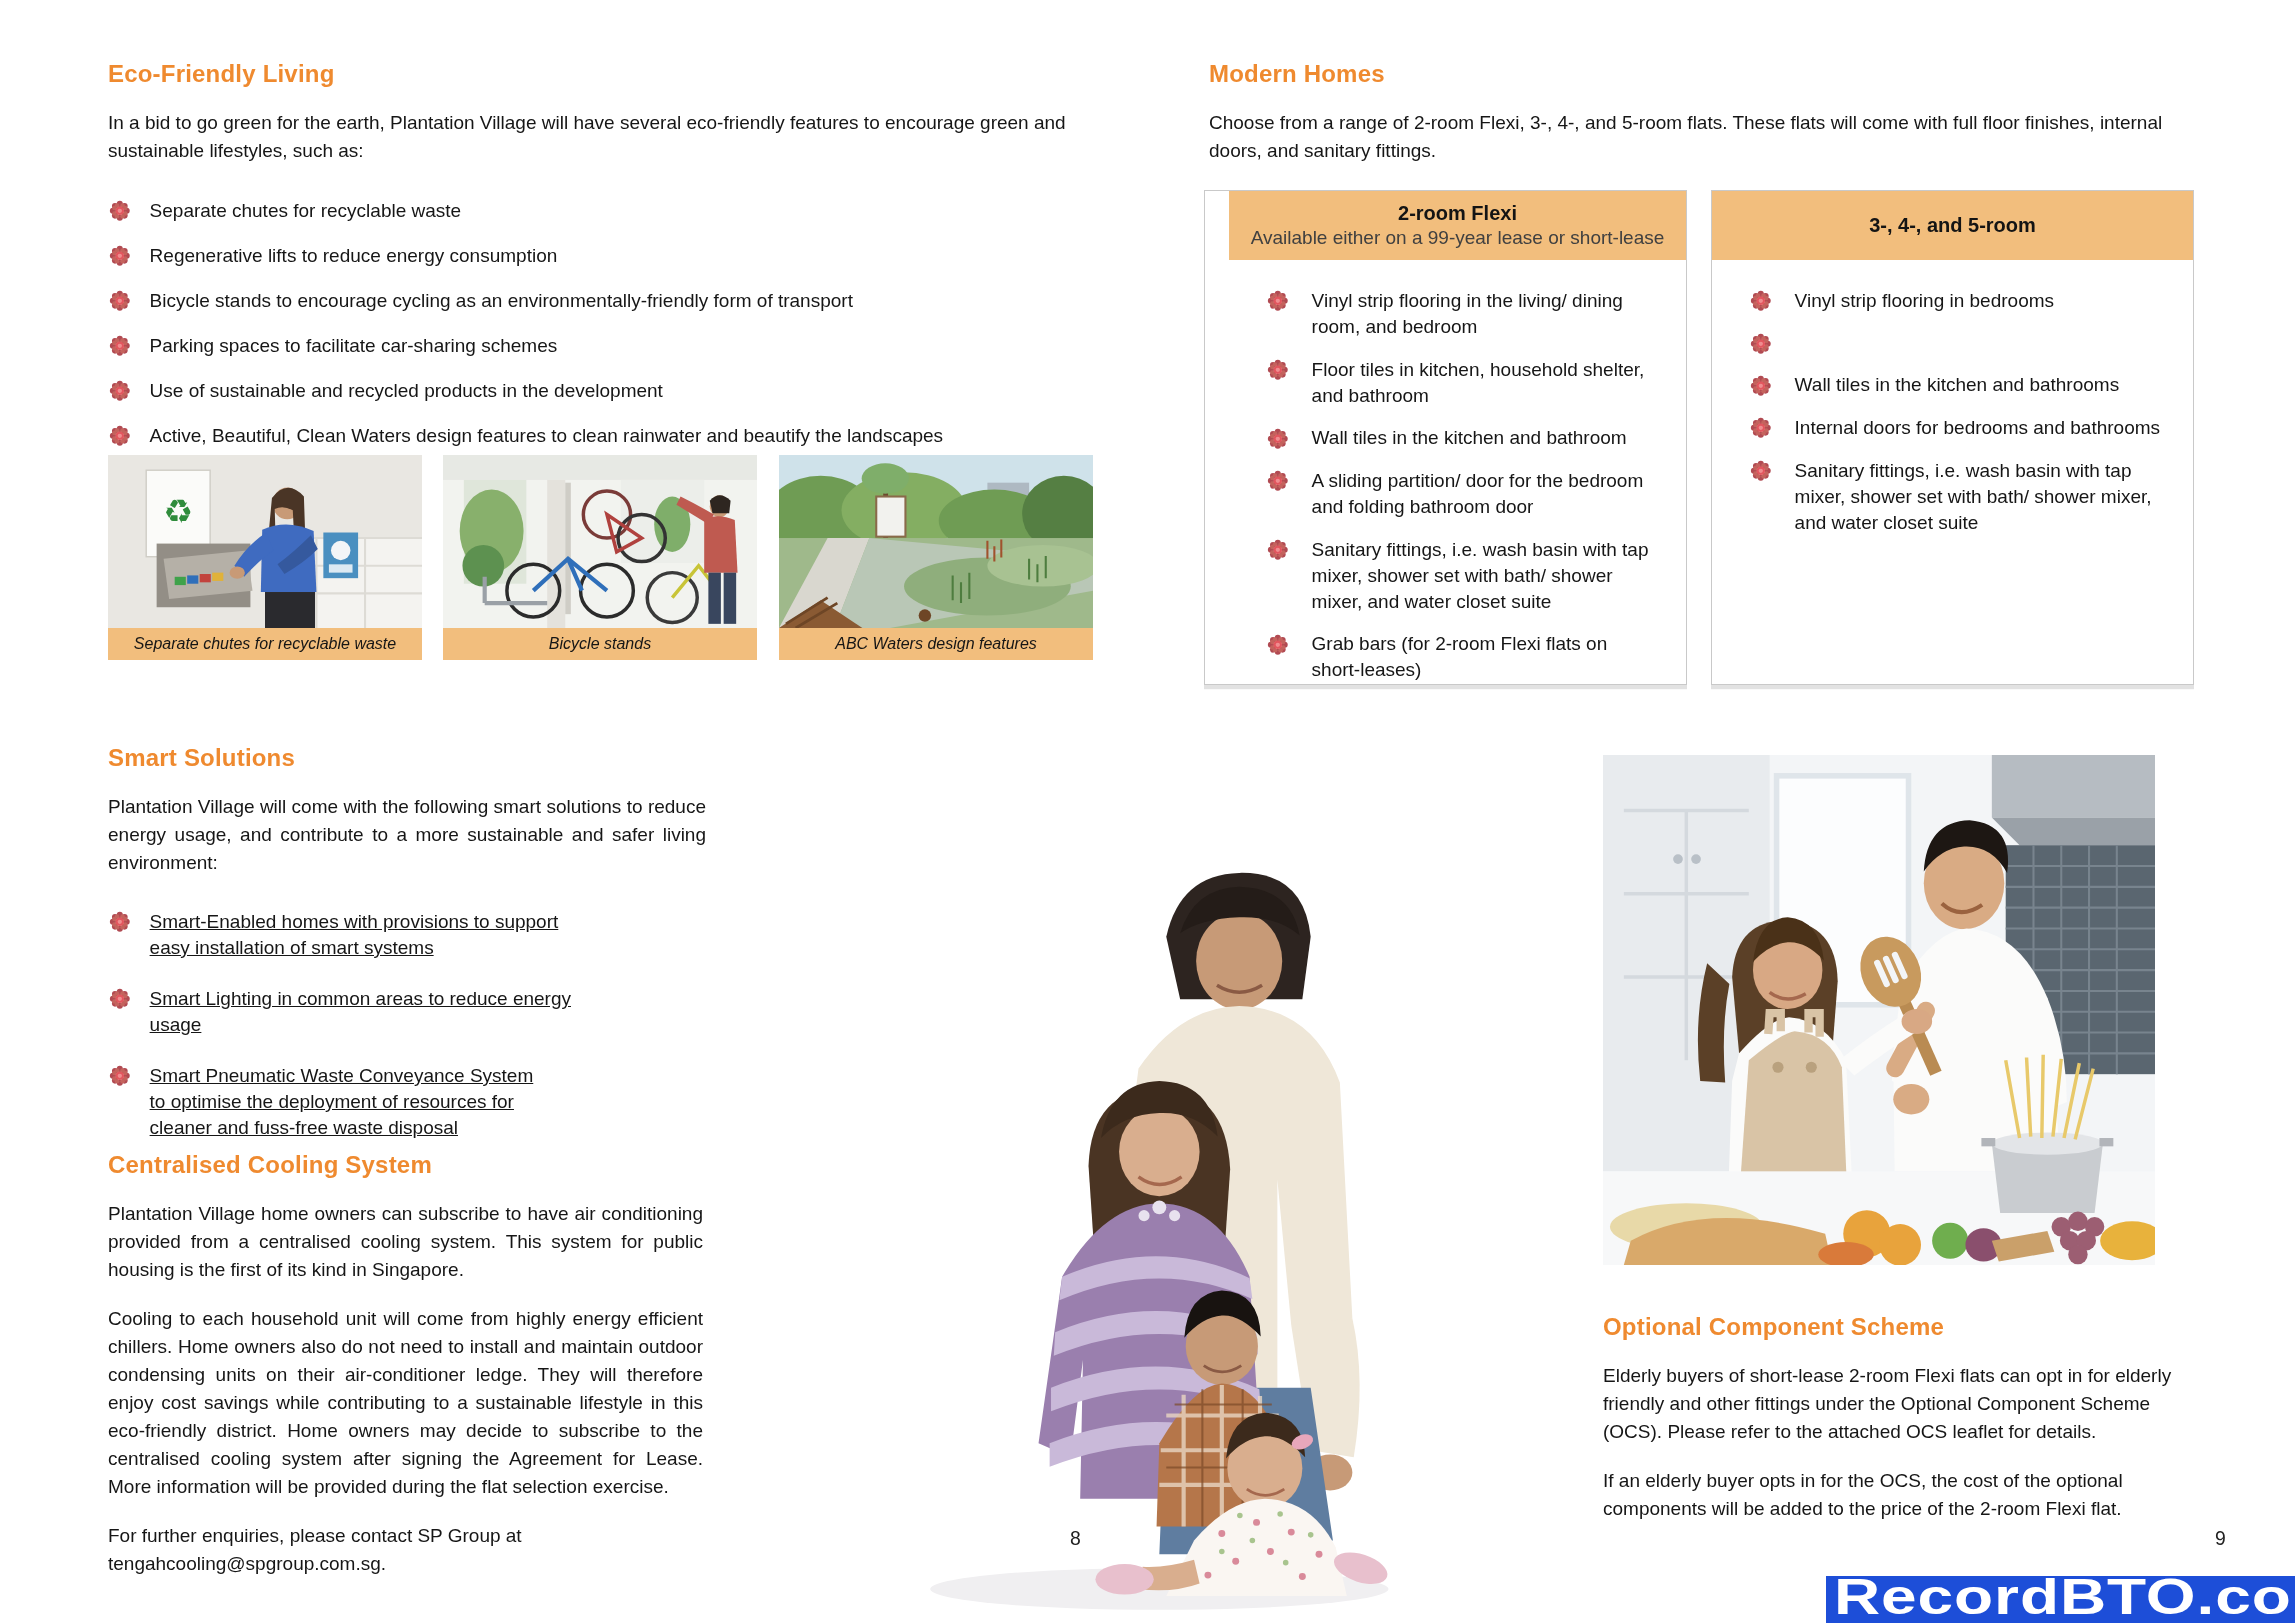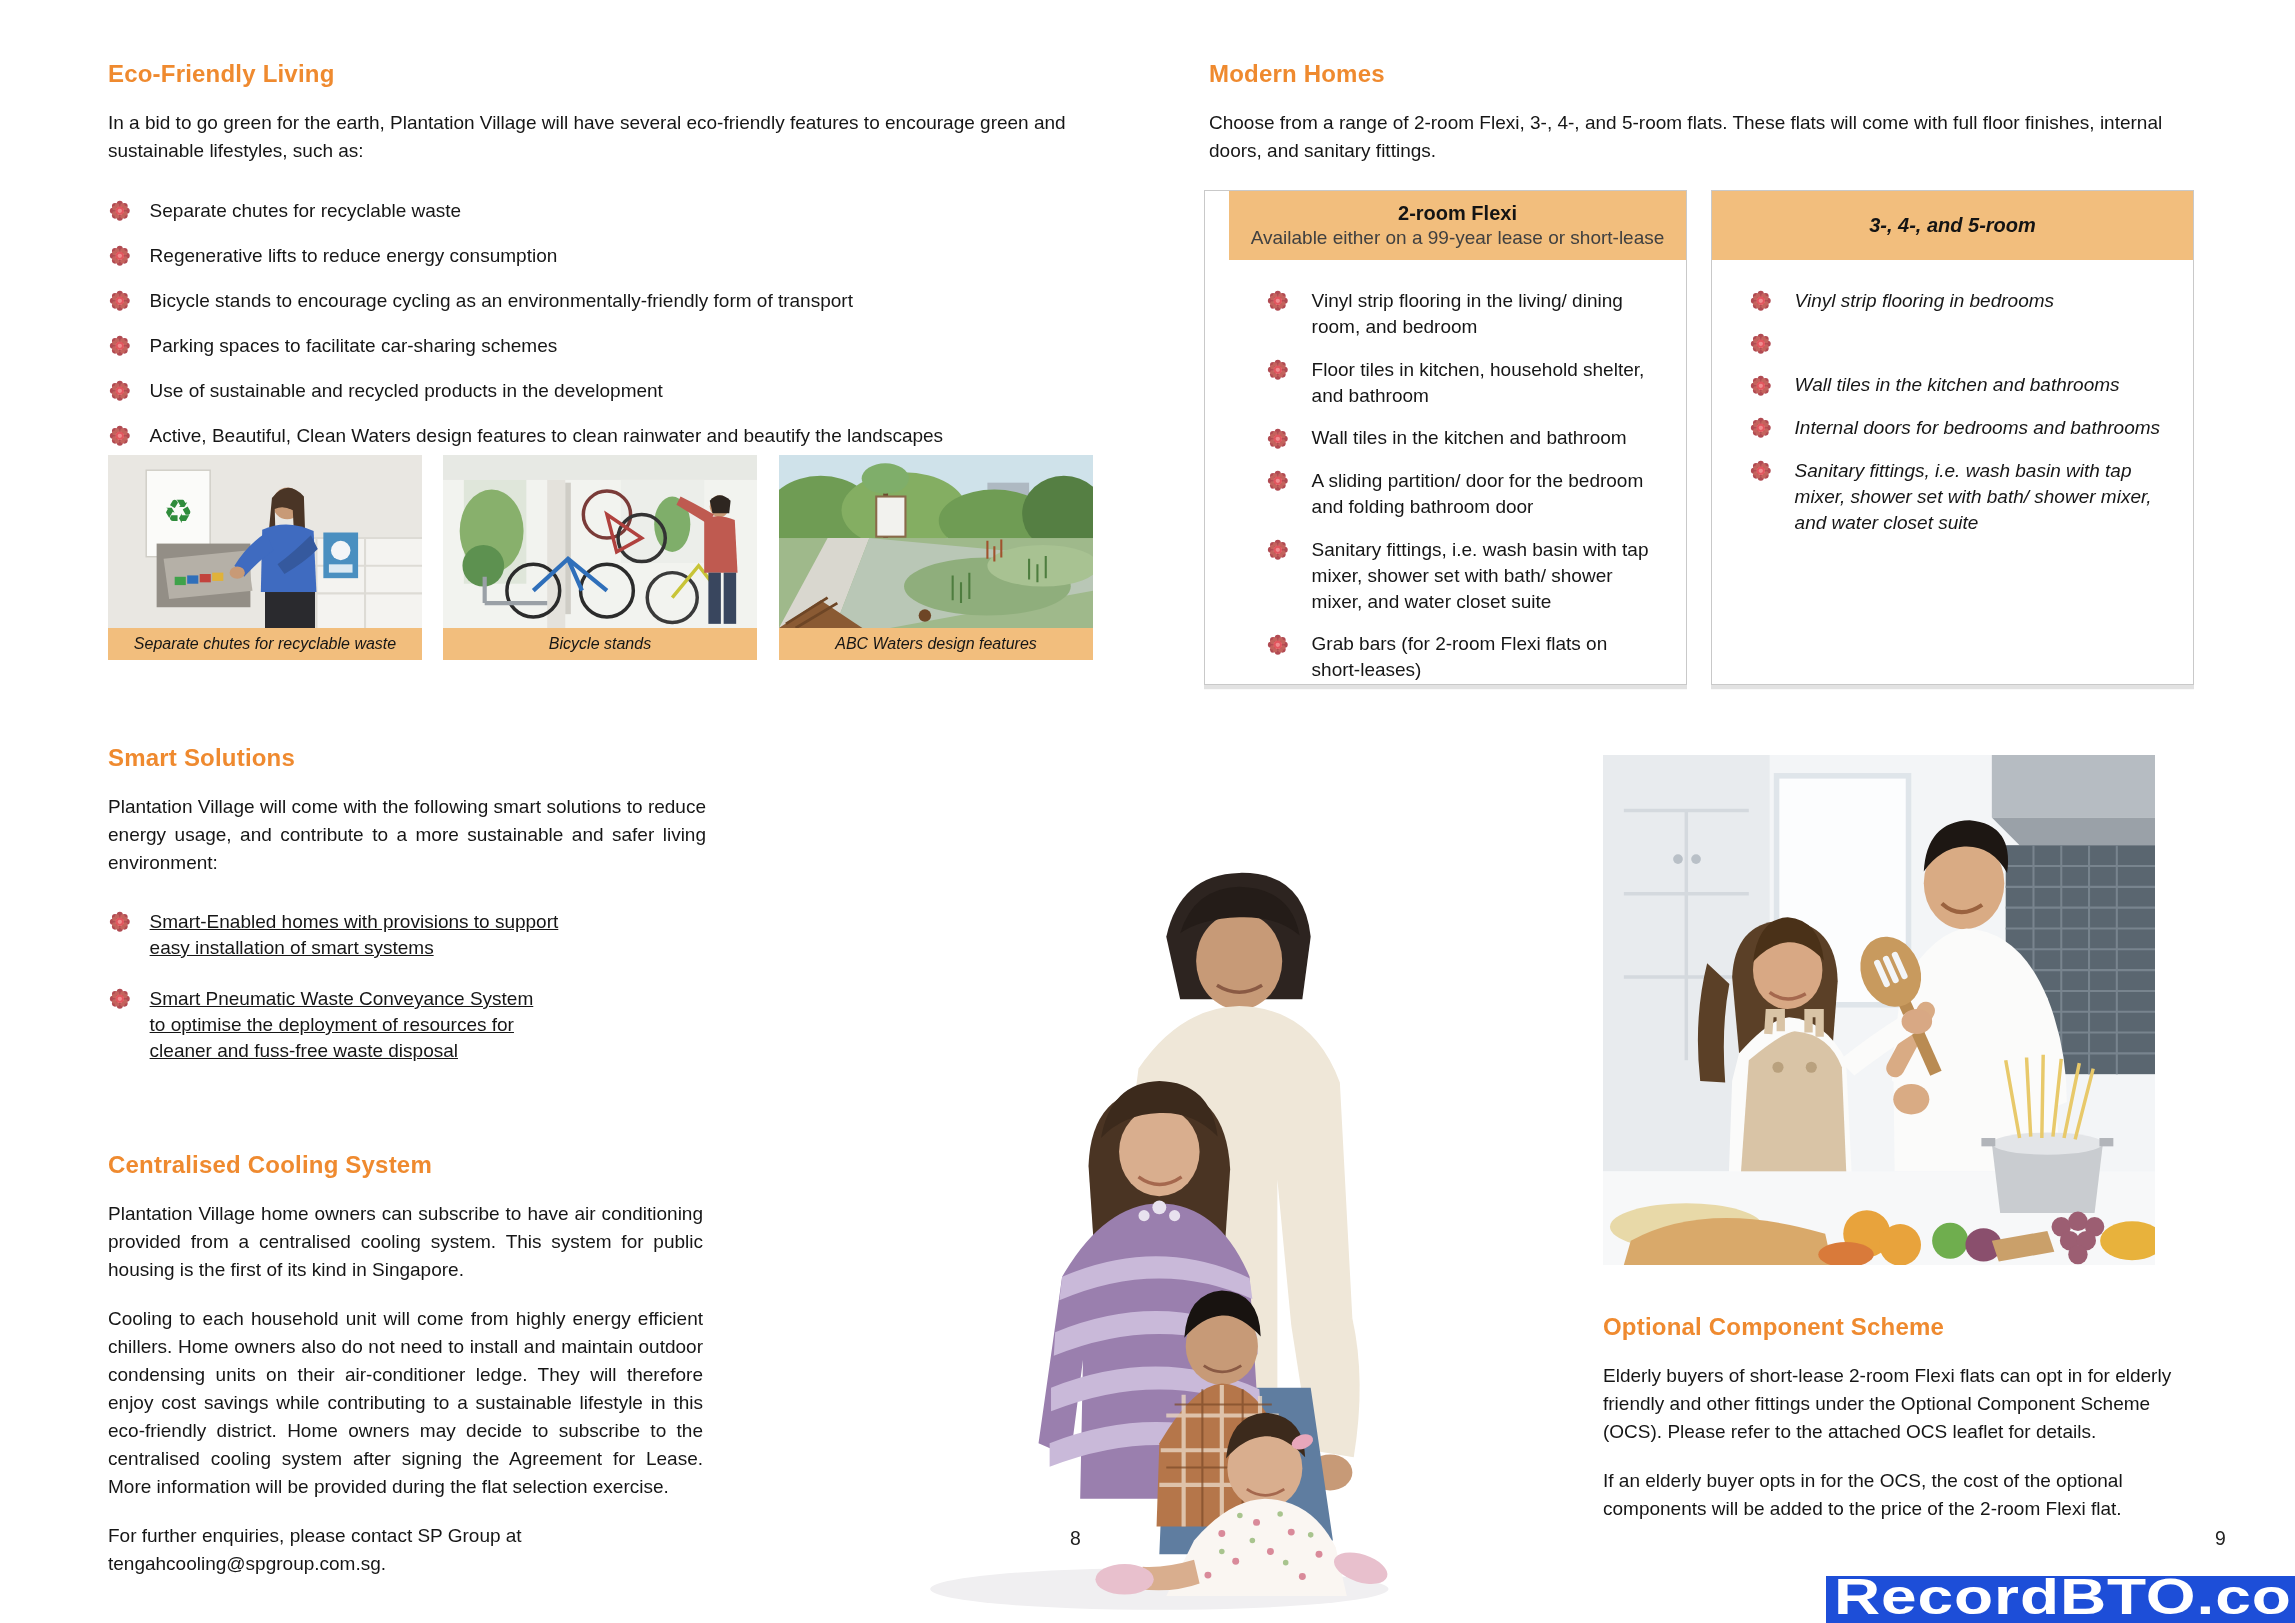--- a/index.html
+++ b/index.html
@@ -231,20 +231,26 @@
 <div class="section" style="left:108px; top:744px; width:598px;">
   <h3 class="sec-title">Smart Solutions</h3>
   <p class="body-text justify">Plantation Village will come with the following smart solutions to reduce energy usage, and contribute to a more sustainable and safer living environment:</p>
   <ul class="flower-list" style="margin-top:32px; width:486px;text-decoration:underline;">
     <li style="margin-bottom:25px;">
         <svg class="flower-icon" viewBox="0 0 34 34" width="23.6" height="23.6">
           <use href="#flower"></use>
         </svg>
         <span>Smart-Enabled homes with provisions to support easy installation of smart systems</span>
       </li>
+    <li style="margin-bottom:25px;">
+        <svg class="flower-icon" viewBox="0 0 34 34" width="23.6" height="23.6">
+          <use href="#flower"></use>
+        </svg>
+        <span>Smart Lighting in common areas to reduce energy usage</span>
+      </li>
     <li style="width:444px;">
         <svg class="flower-icon" viewBox="0 0 34 34" width="23.6" height="23.6">
           <use href="#flower"></use>
         </svg>
         <span>Smart Pneumatic Waste Conveyance System to optimise the deployment of resources for cleaner and fuss-free waste disposal</span>
       </li>
   </ul>
 </div>
 
 <div class="section" style="left:108px; top:1151px; width:595px;">
@@ -372,21 +378,21 @@
       </li>
     <li>
         <svg class="flower-icon" viewBox="0 0 34 34" width="23.6" height="23.6">
           <use href="#flower"></use>
         </svg>
         <span>Grab bars (for 2-room Flexi flats on short-leases)</span>
       </li>
   </ul>
 </div>
 
-<div class="spec-box" style="left:1711px;font-style:italic;">
+<div class="spec-box" style="left:1711px;">
   <div class="spec-band">
     <span class="band-line1">3-, 4-, and 5-room</span>
   </div>
   <ul class="flower-list">
     <li>
         <svg class="flower-icon" viewBox="0 0 34 34" width="23.6" height="23.6">
           <use href="#flower"></use>
         </svg>
         <span>Vinyl strip flooring in bedrooms</span>
       </li>

